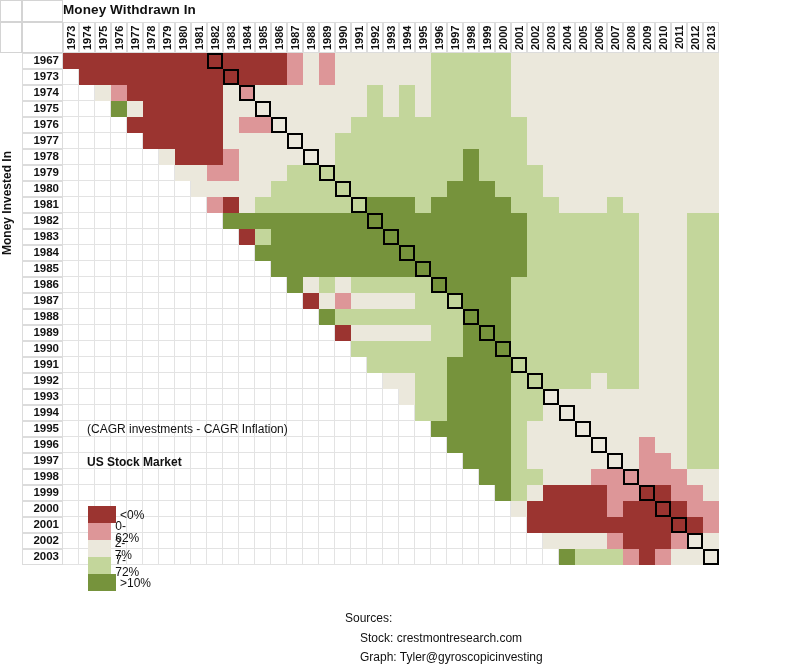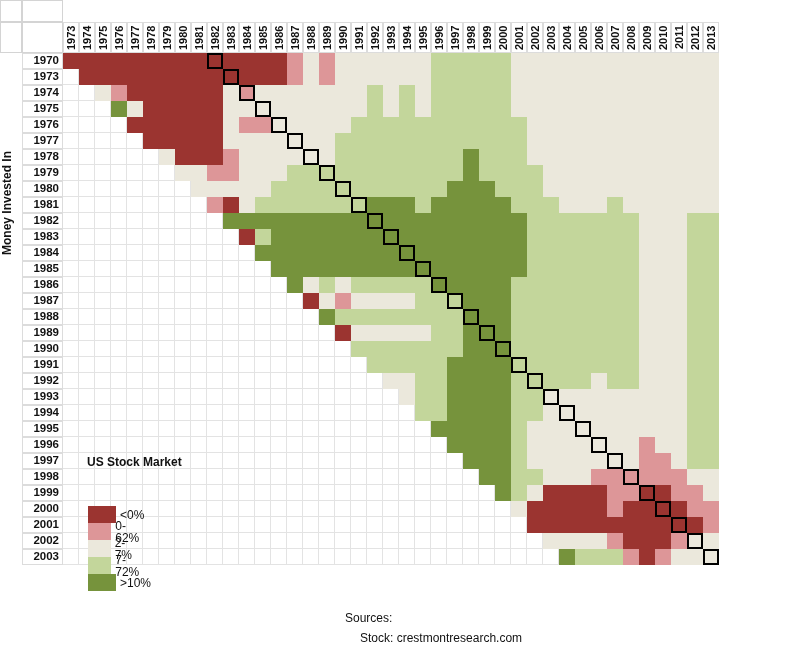--- a/index.html
+++ b/index.html
@@ -71,20 +71,21 @@
 </head>
 <body>
 
 <div id="page">
 
   <div class="corner-cell" style="left:0px;top:0px;width:22px;height:22px;"></div>
   <div class="corner-cell" style="left:22px;top:0px;width:41px;height:22px;"></div>
   <div class="corner-cell" style="left:0px;top:22px;width:22px;height:31px;"></div>
   <div class="corner-cell" style="left:22px;top:22px;width:41px;height:31px;"></div>
 
+  <div id="col-axis-title">Money Withdrawn In</div>
   <div id="row-axis-title">Money Invested In</div>
 
   <div id="col-headers">
       <div class="chead" style="left: 0px;">1973</div>
       <div class="chead" style="left: 16px;">1974</div>
       <div class="chead" style="left: 32px;">1975</div>
       <div class="chead" style="left: 48px;">1976</div>
       <div class="chead" style="left: 64px;">1977</div>
       <div class="chead" style="left: 80px;">1978</div>
       <div class="chead" style="left: 96px;">1979</div>
@@ -117,21 +118,21 @@
       <div class="chead" style="left: 528px;">2006</div>
       <div class="chead" style="left: 544px;">2007</div>
       <div class="chead" style="left: 560px;">2008</div>
       <div class="chead" style="left: 576px;">2009</div>
       <div class="chead" style="left: 592px;">2010</div>
       <div class="chead" style="left: 608px;">2011</div>
       <div class="chead" style="left: 624px;">2012</div>
       <div class="chead" style="left: 640px;">2013</div>
     </div>
   <div id="row-headers">
-      <div class="rhead" style="top: 0px;">1970</div>
+      <div class="rhead" style="top: 0px;">1967</div>
       <div class="rhead" style="top: 16px;">1973</div>
       <div class="rhead" style="top: 32px;">1974</div>
       <div class="rhead" style="top: 48px;">1975</div>
       <div class="rhead" style="top: 64px;">1976</div>
       <div class="rhead" style="top: 80px;">1977</div>
       <div class="rhead" style="top: 96px;">1978</div>
       <div class="rhead" style="top: 112px;">1979</div>
       <div class="rhead" style="top: 128px;">1980</div>
       <div class="rhead" style="top: 144px;">1981</div>
       <div class="rhead" style="top: 160px;">1982</div>
@@ -1497,24 +1498,26 @@
       <div class="diagbox" style="left: 528px; top: 384px;"></div>
       <div class="diagbox" style="left: 544px; top: 400px;"></div>
       <div class="diagbox" style="left: 560px; top: 416px;"></div>
       <div class="diagbox" style="left: 576px; top: 432px;"></div>
       <div class="diagbox" style="left: 592px; top: 448px;"></div>
       <div class="diagbox" style="left: 608px; top: 464px;"></div>
       <div class="diagbox" style="left: 624px; top: 480px;"></div>
       <div class="diagbox" style="left: 640px; top: 496px;"></div>
     </div>
 
+  <div class="anno" id="anno-sub">(CAGR investments - CAGR Inflation)</div>
   <div class="anno" id="anno-mkt">US Stock Market</div>
 
   <div class="anno" id="src-title">Sources:</div>
   <div class="anno" id="src-data">Stock: crestmontresearch.com</div>
+  <div class="anno" id="src-graph">Graph: Tyler@gyroscopicinvesting</div>
 
   <div id="legend">
       <div class="lgrow" style="top: 0px;">
         <div class="lgsw" style="background: rgb(155, 52, 48);"></div>
         <div class="lglab">&lt;0%</div>
       </div>
       <div class="lgrow" style="top: 17px;">
         <div class="lgsw" style="background: rgb(221, 150, 152);"></div>
         <div class="lglab">0-62%</div>
       </div>

